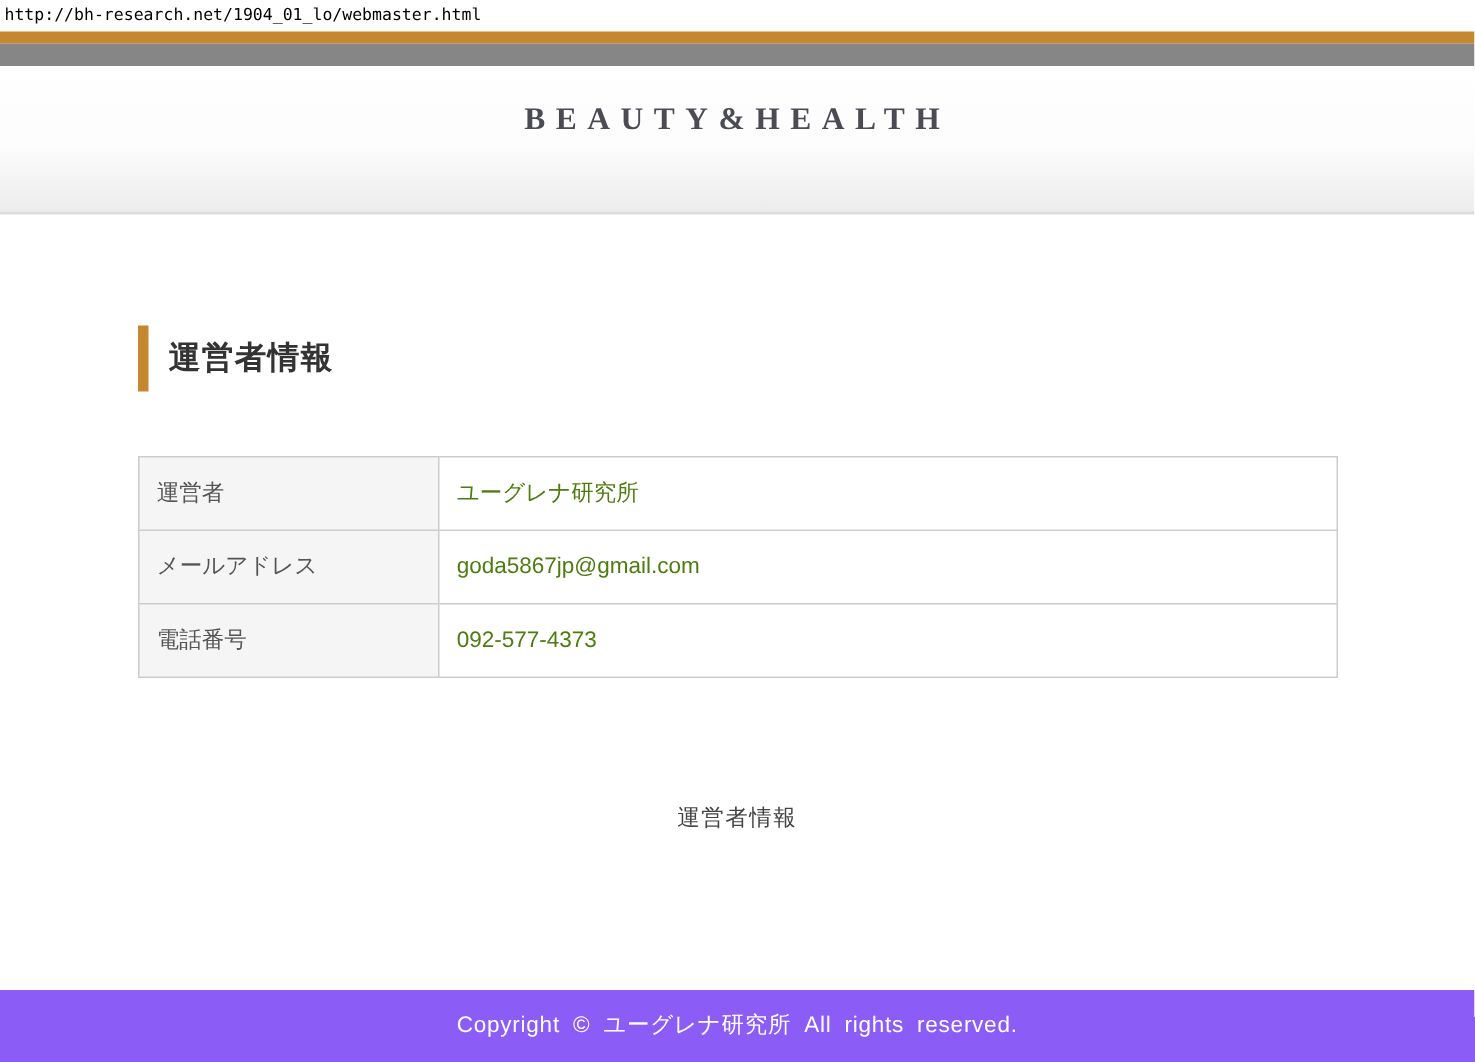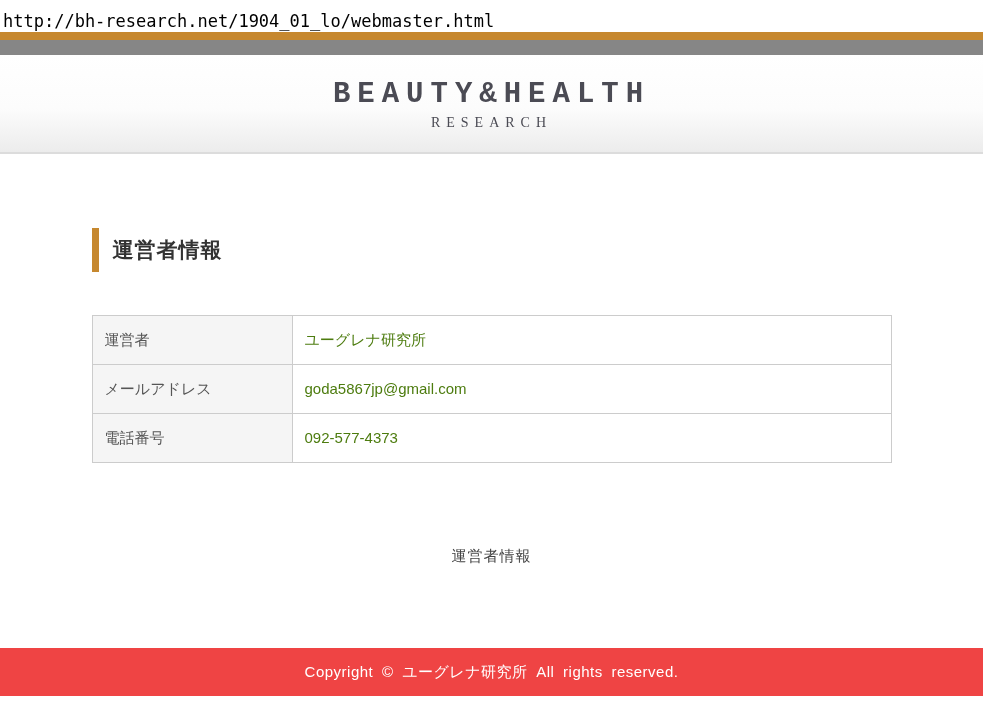--- a/index.html
+++ b/index.html
@@ -9,42 +9,41 @@
     background: #ffffff;
     position: relative;
     overflow: hidden;
   }
 
   
   .url-bar {
     height: 21px;
     background: #ffffff;
     font-family: "DejaVu Sans Mono", monospace;
-    font-size: 17px;
+    font-size: 11px;
     line-height: 20px;
     color: #000000;
     padding-left: 3px;
     white-space: nowrap;
-    margin-top: 11px;
   }
   .accent-strip { height: 8px; background: #c6882f; }
   .gray-strip   { height: 15px; background: #868686; }
 
   
   .site-header {
     height: 99px;
     background: linear-gradient(to bottom, #ffffff 0%, #fcfcfc 55%, #ececec 100%);
     border-bottom: 2px solid #dcdcdc;
     text-align: center;
   }
   .logo { display: inline-block; padding-top: 23px; cursor: default; }
   .logo-main {
-    font-family: Liberation Mono, monospace;
+    font-family: Liberation Serif, serif;
     font-weight: bold;
-    font-size: 29px;
+    font-size: 21px;
     letter-spacing: 7px;
     color: #4b4b54;
     display: block;
   }
   .logo-sub {
     font-family: "Liberation Serif", serif;
     font-size: 14px;
     letter-spacing: 6px;
     color: #4b4b54;
     display: block;
@@ -96,43 +95,42 @@
   }
   .footer-nav a {
     font-size: 15px;
     color: #444444;
     text-decoration: none;
     letter-spacing: 1px;
     cursor: pointer;
   }
   .copyright-bar {
     position: absolute;
-    left: 0; right: 0; bottom: 12px;
+    left: 0; right: 0; bottom: 0;
     height: 48px;
-    background: #ef4444;
+    background: #8b5cf6;
     color: #ffffff;
     text-align: center;
     line-height: 48px;
     font-size: 15px;
     letter-spacing: 0.5px;
     word-spacing: 4px;
   }
 </style>
 </head>
 <body>
 
 <div class="url-bar">http://bh-research.net/1904_01_lo/webmaster.html</div>
 
 <div class="accent-strip"></div>
 <div class="gray-strip"></div>
 
 <div class="site-header">
   <div class="logo">
     <span class="logo-main">BEAUTY&amp;HEALTH</span>
-    <span class="logo-sub">RESEARCH</span>
   </div>
 </div>
 
 <div class="content">
 
   <h1 class="page-heading">運営者情報</h1>
 
   <table class="info-table">
     <tbody>
       <tr>

